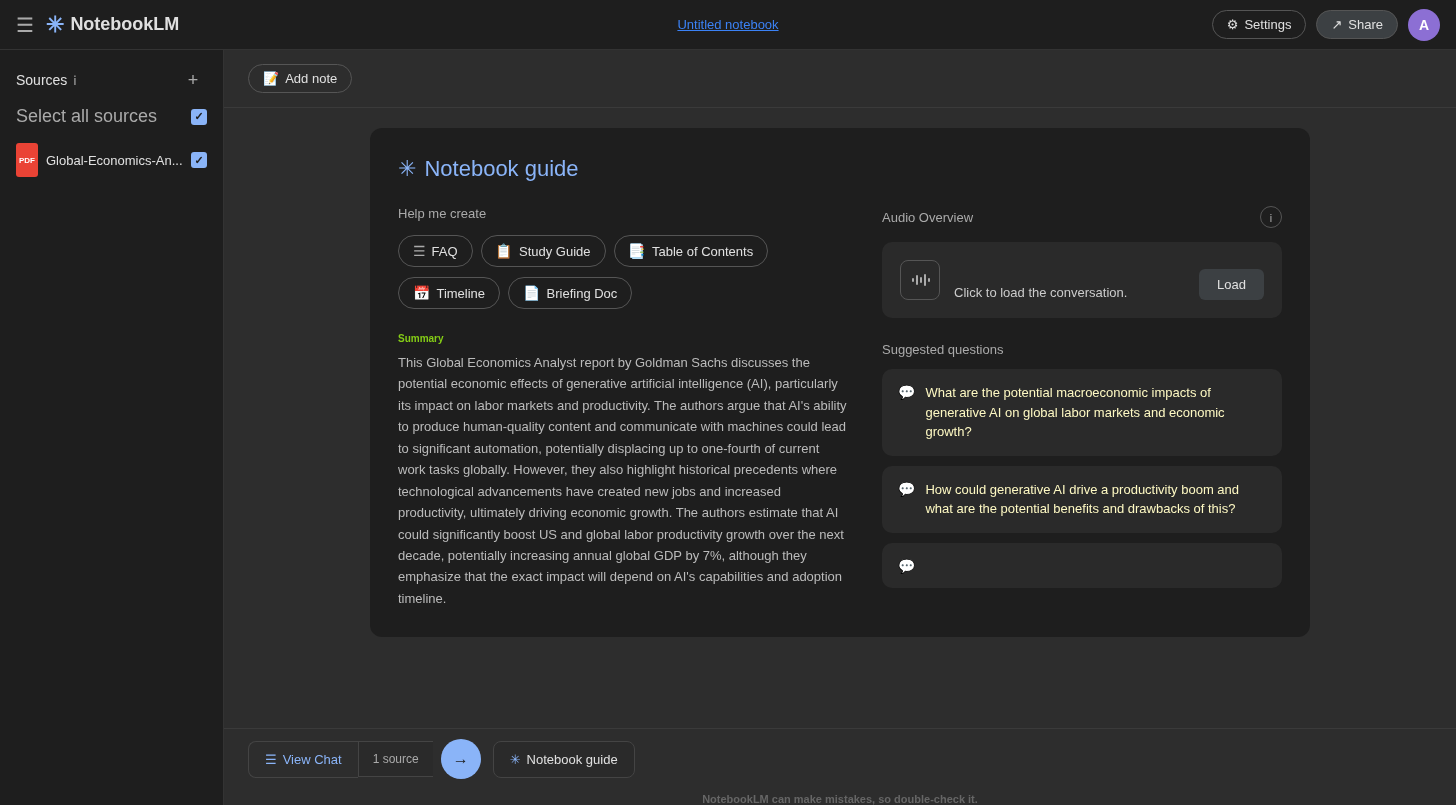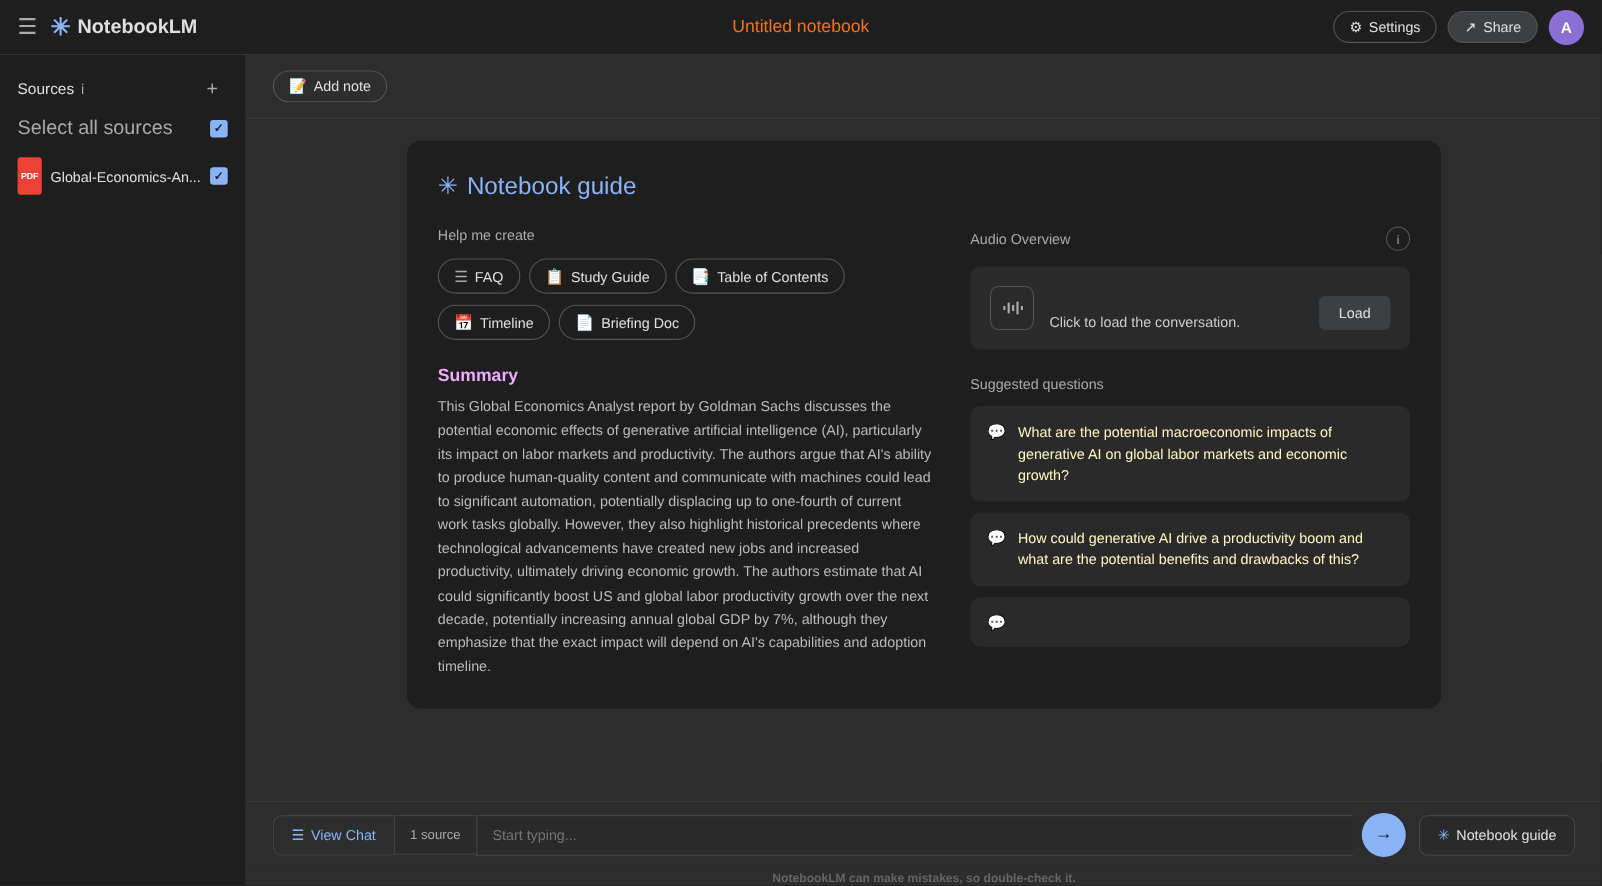--- a/index.html
+++ b/index.html
@@ -37,26 +37,27 @@
       font-size: 18px;
       font-weight: 600;
       color: #e0e0e0;
       margin-right: auto;
     }
     .header-logo .asterisk {
       color: #8ab4f8;
       font-size: 22px;
     }
     .notebook-title {
-      font-size: 16px;
-      color: #f97316;
+      font-size: 13px;
+      color: #3b82f6;
       font-weight: 400;
       position: absolute;
       left: 50%;
       transform: translateX(-50%);
+      text-decoration: underline;
     }
     .header-actions {
       display: flex;
       align-items: center;
       gap: 10px;
     }
     .btn-settings, .btn-share {
       display: flex;
       align-items: center;
       gap: 6px;
@@ -273,23 +274,23 @@
       transition: background 0.15s;
     }
     .chip-icon {
       font-size: 14px;
       color: #aaa;
     }
     .summary-section {
       margin-top: 24px;
     }
     .summary-title {
-      font-size: 16px;
+      font-size: 10px;
       font-weight: 600;
-      color: #f0abfc;
+      color: #84cc16;
       margin-bottom: 8px;
     }
     .summary-text {
       font-size: 13px;
       color: #bbb;
       line-height: 1.65;
     }
 
     
     .audio-overview-header {
@@ -601,21 +602,20 @@
       </div>
     </div>
 
     <div class="bottom-bar">
       <div class="bottom-bar-inner">
         <button class="view-chat-btn">
           <span>☰</span>
           <span>View Chat</span>
         </button>
         <div class="source-badge">1 source</div>
-        <input class="chat-input" type="text" placeholder="Start typing..." style="">
         <button class="send-btn">→</button>
         <button class="notebook-guide-btn">
           <span style="color:#8ab4f8;">✳</span>
           <span>Notebook guide</span>
         </button>
       </div>
     </div>
     <div class="disclaimer">NotebookLM can make mistakes, so double-check it.</div>
   </div>
 </div>

